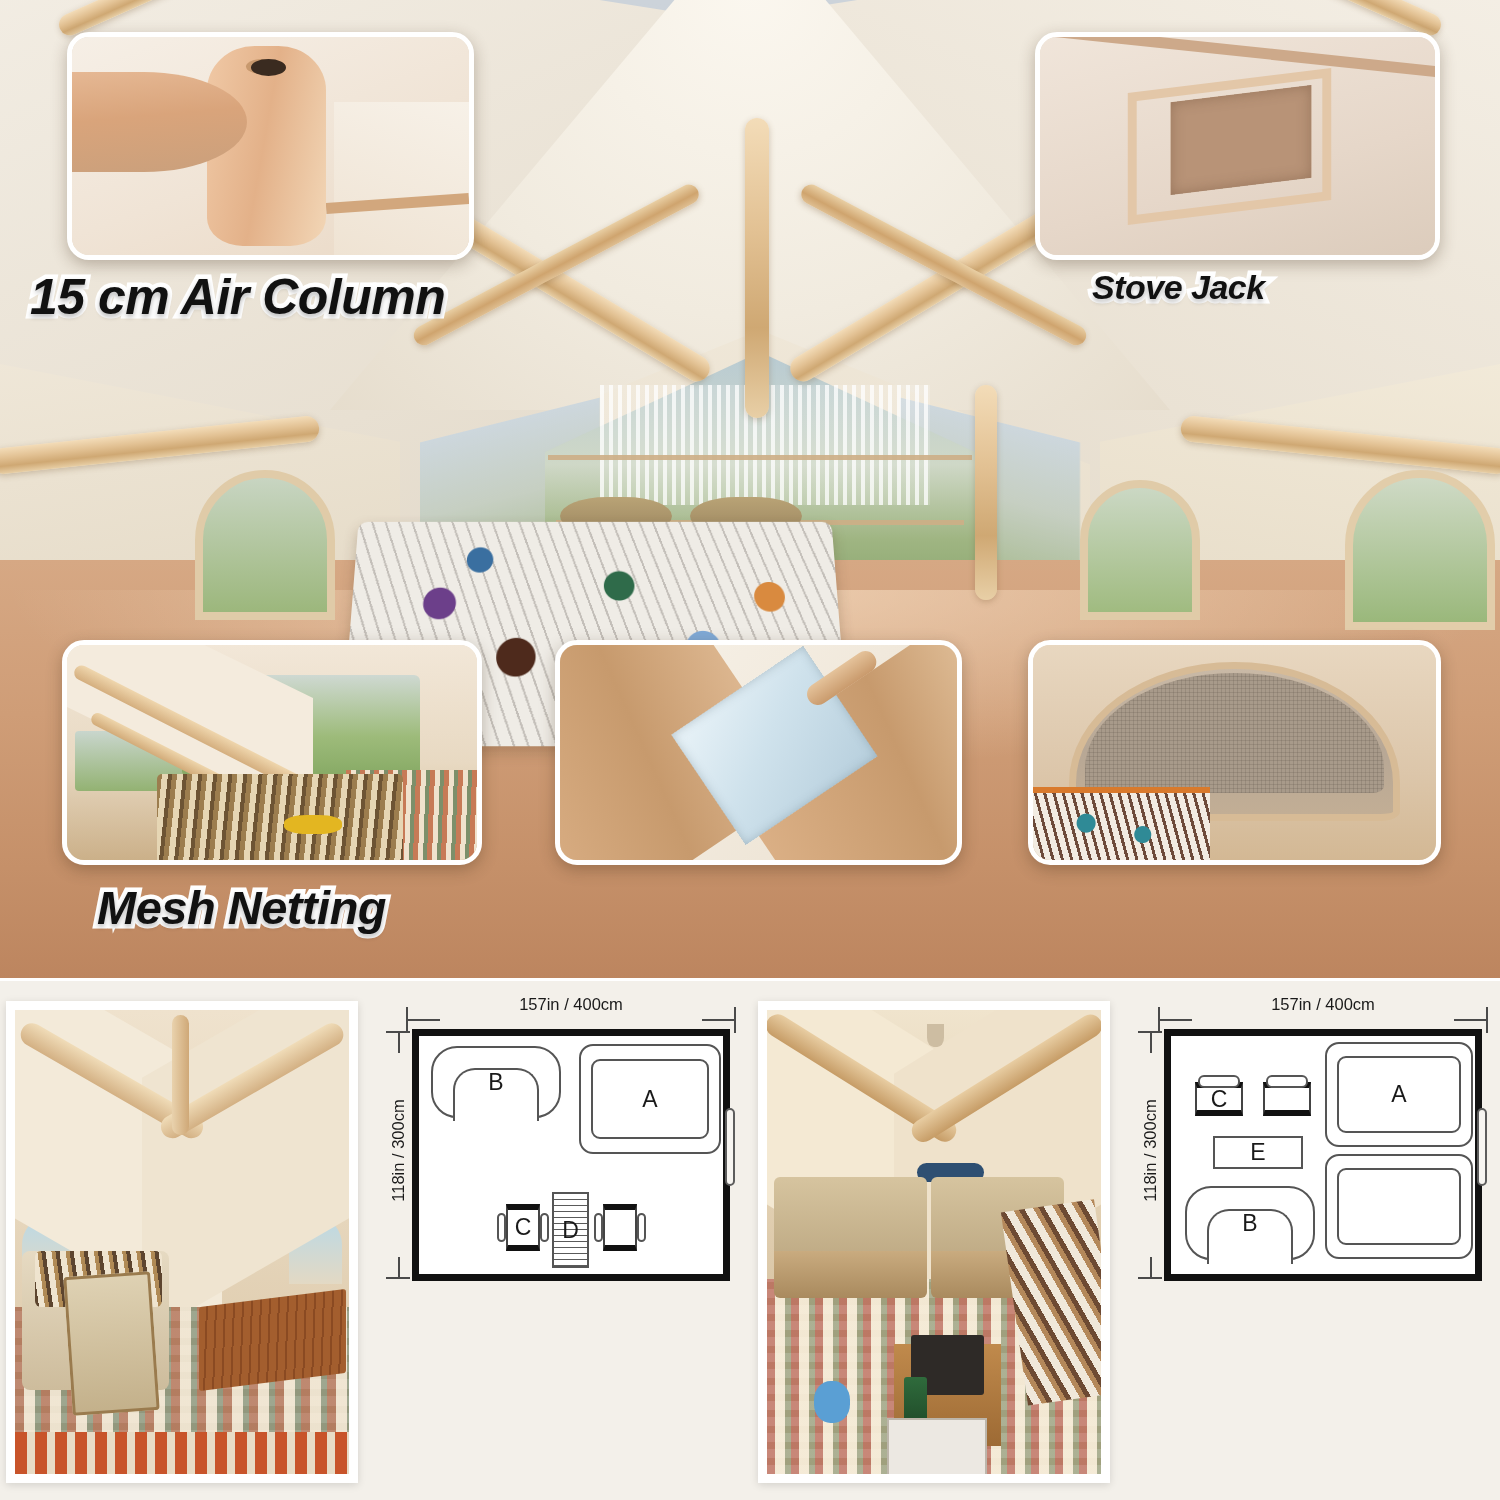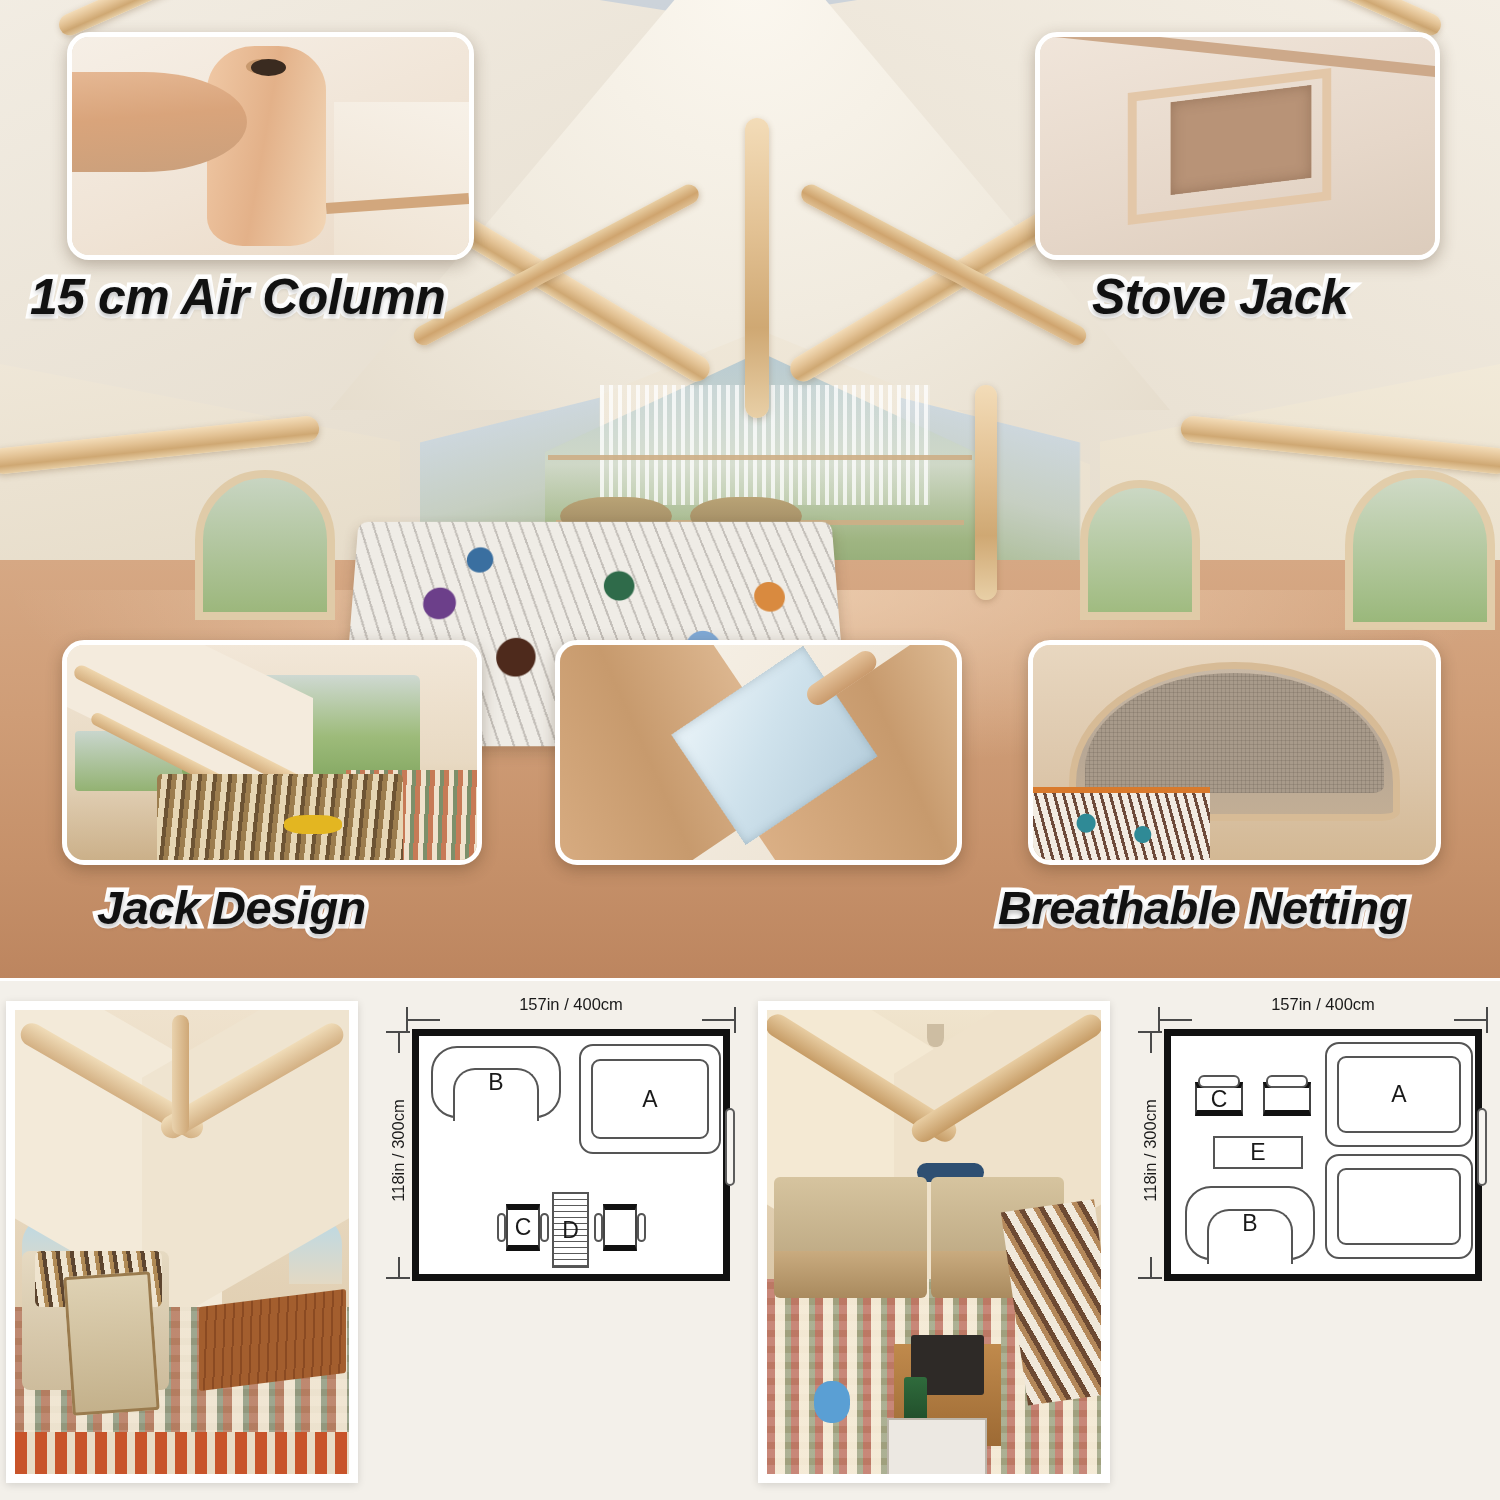--- a/index.html
+++ b/index.html
@@ -430,57 +430,56 @@
   <div class="feat-label" style="left:30px; top:268px; font-size:50px;">15 cm Air Column</div>
 
   <div class="inset" style="left:1035px; top:32px; width:405px; height:228px;">
     <div class="art">
       <div class="sj-bg"></div>
         <div class="sj-beam"></div>
       <div class="sj-flap"></div>
         <div class="sj-frame"></div>
     </div>
   </div>
-  <div class="feat-label" style="left:1092px; top:268px; font-size:50px;">Stove Jack</div>
+  <div class="feat-label" style="left:1092px; top:268px; font-size:34px;">Stove Jack</div>
 
   <div class="inset" style="left:62px; top:640px; width:420px; height:225px;">
     <div class="art">
       <div class="md-bg"></div>
         <div class="md-win"></div>
         <div class="md-win2"></div>
       <div class="md-roofL"></div>
         <div class="md-beamL"></div>
         <div class="md-beamL2"></div>
       <div class="md-rug2"></div>
         <div class="md-rug"></div>
         <div class="md-yellow"></div>
     </div>
   </div>
-  <div class="feat-label" style="left:97px; top:880px; font-size:47px;">Jack Design</div>
+  <div class="feat-label" style="left:97px; top:880px; font-size:47px;">Mesh Netting</div>
 
   <div class="inset" style="left:555px; top:640px; width:407px; height:225px;">
     <div class="art">
       <div class="ps-bg"></div>
         <div class="ps-panel"></div>
       <div class="ps-tubeA"></div>
         <div class="ps-tubeB"></div>
       <div class="ps-glass"></div>
         <div class="ps-roll"></div>
     </div>
   </div>
 
   <div class="inset" style="left:1028px; top:640px; width:413px; height:225px;">
     <div class="art">
       <div class="bn-bg"></div>
         <div class="bn-dome"></div>
       <div class="bn-mesh"></div>
         <div class="bn-quilt"></div>
     </div>
   </div>
-  <div class="feat-label" style="left:998px; top:880px; font-size:47px;">Breathable Netting</div>
 </div>
 
 <div id="specs">
 
   <div class="photo-card pc-left">
     <div class="bt-bg"></div>
     <div class="bt-gable">
         <div class="bt-sea"></div>
       </div>
     <div class="bt-sidewinL"></div>

